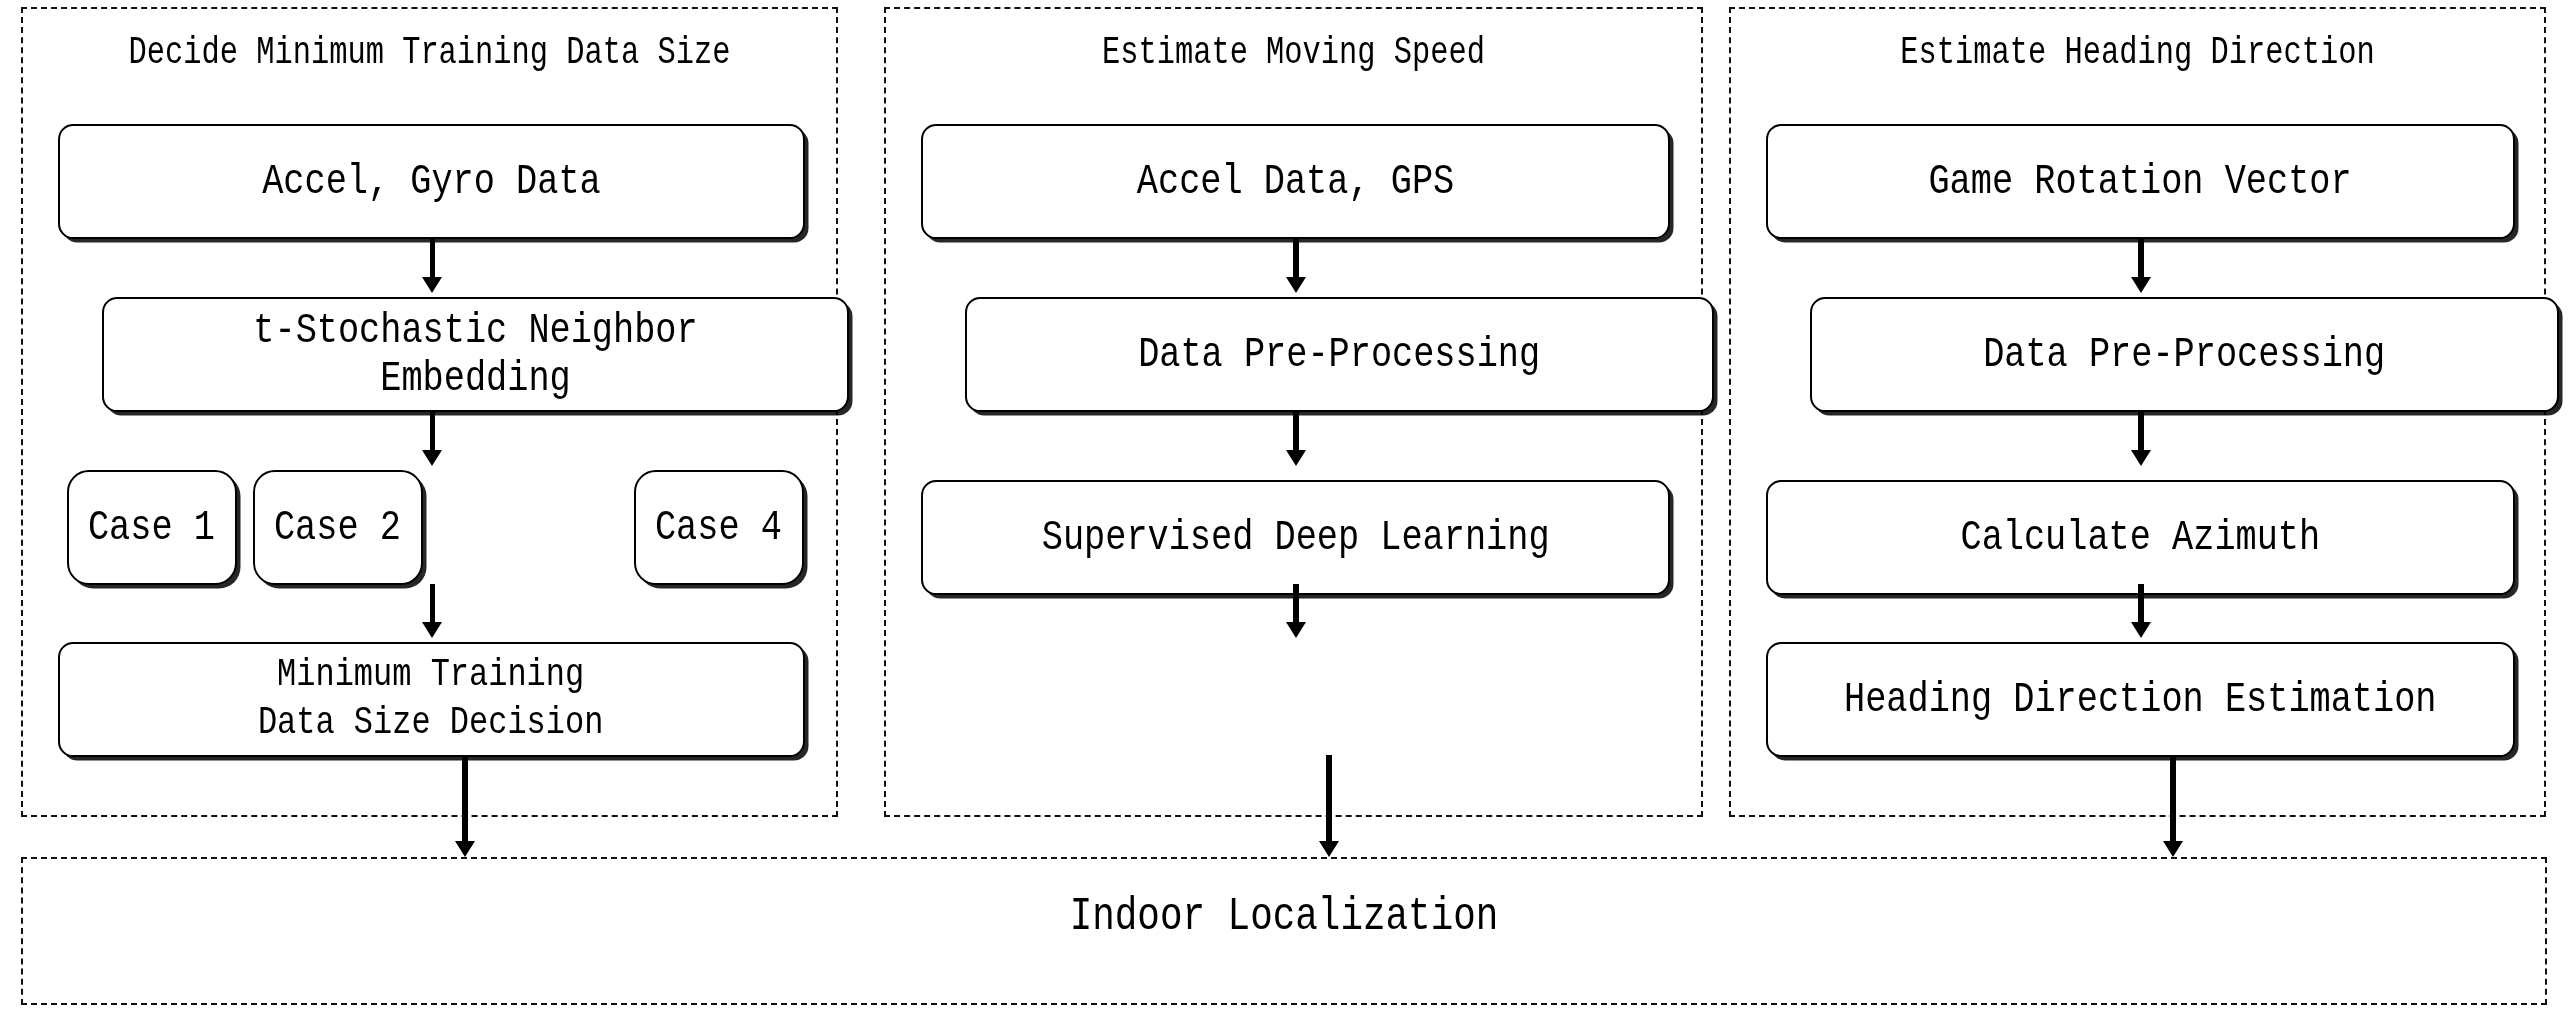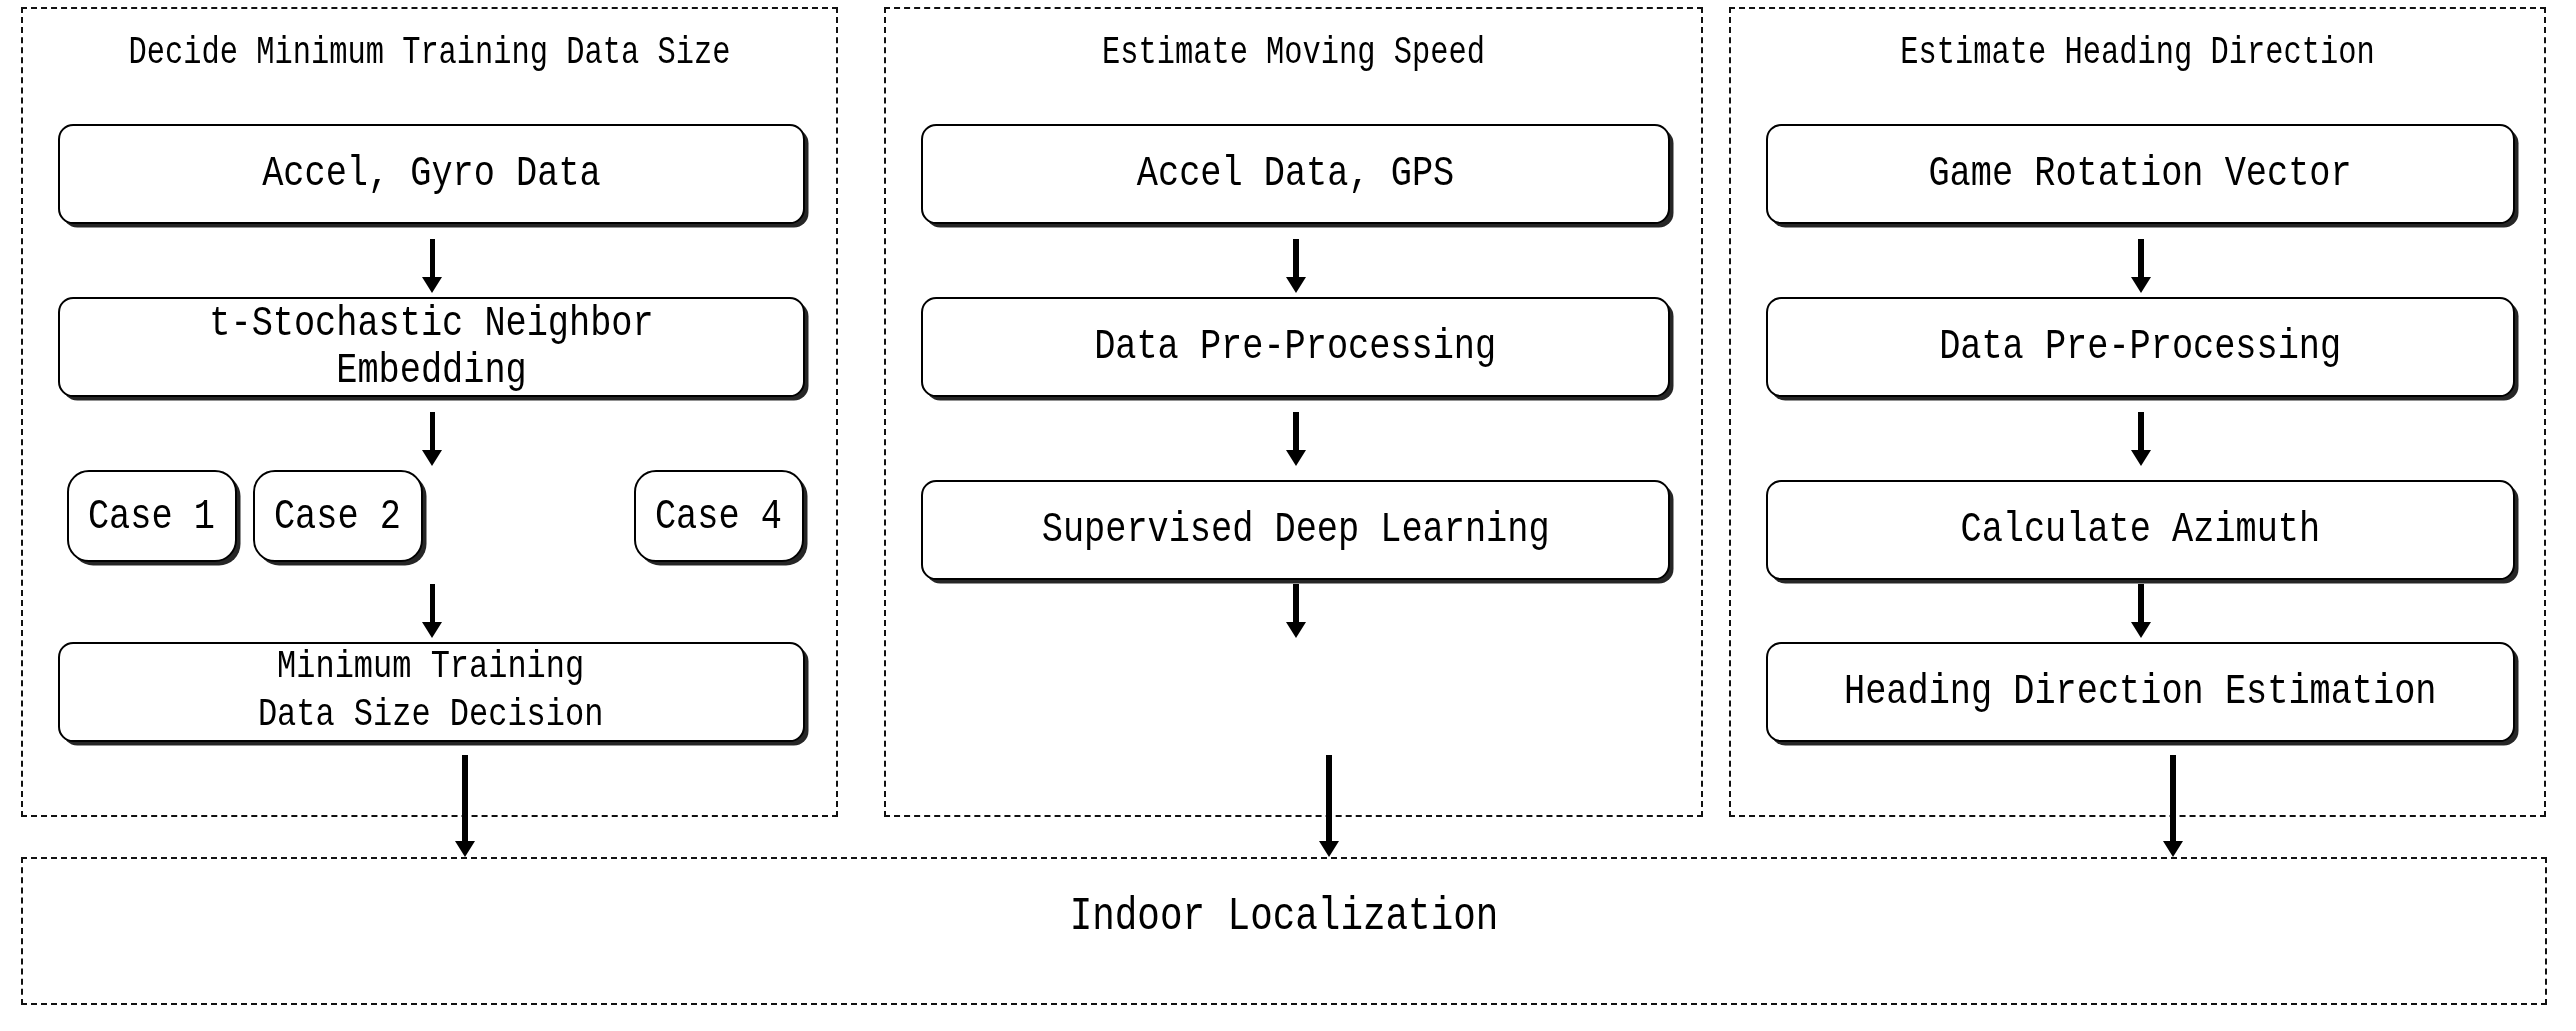--- a/index.html
+++ b/index.html
@@ -25,26 +25,26 @@
   
   .node{position:absolute;box-sizing:border-box;
         border:2.3px solid #000;border-radius:15.2px;background:#fff;
         box-shadow:4.1px 4.1px 0 -0.6px rgba(0,0,0,0.85);
         display:flex;align-items:center;justify-content:center;text-align:center;}
   .node .lbl{font-size:43px;line-height:1.10;
              transform:scaleX(0.82);transform-origin:center center;
              white-space:pre-line;display:block;}
 
   
-  .col-node{left:35px;width:747px;height:100px;}
+  .col-node{left:35px;width:747px;height:115px;}
   #panel-col2 .col-node,#panel-col3 .col-node{left:35px;width:749px;align-items:center;}
-  .row1{top:115px;} .row2{top:288px;} .row3{top:471px;} .row4{top:633px;}
+  .row1{top:115px;} .row2{top:288px;margin-left:44px;} .row3{top:471px;} .row4{top:633px;}
 
   
-  .case{position:absolute;top:461px;width:170px;height:92px;
+  .case{position:absolute;top:461px;width:170px;height:115px;
         border:2.3px solid #000;border-radius:22px;background:#fff;box-sizing:border-box;
         box-shadow:4.1px 4.1px 0 -0.6px rgba(0,0,0,0.85);
         display:flex;align-items:center;justify-content:center;}
   .case .lbl{font-size:43px;transform:scaleX(0.82);transform-origin:center center;white-space:nowrap;}
   #case-1{left:44px;}  #case-2{left:230px;}
   #case-3{left:417px;} #case-4{left:603px;margin-left:8px;}
 
   
   #node-c1-r4 .lbl{font-size:39px;line-height:1.22;}
 

